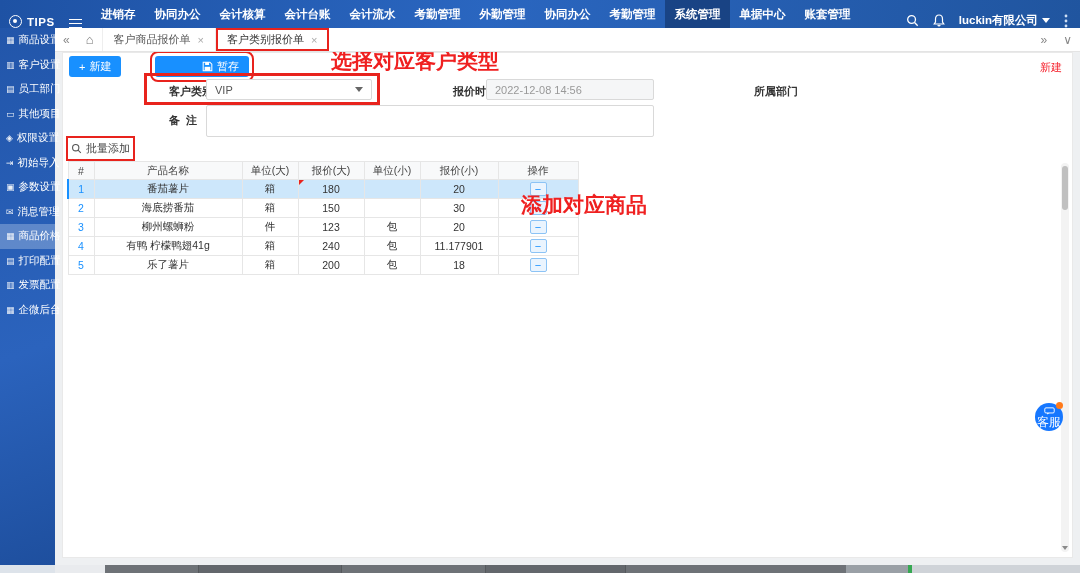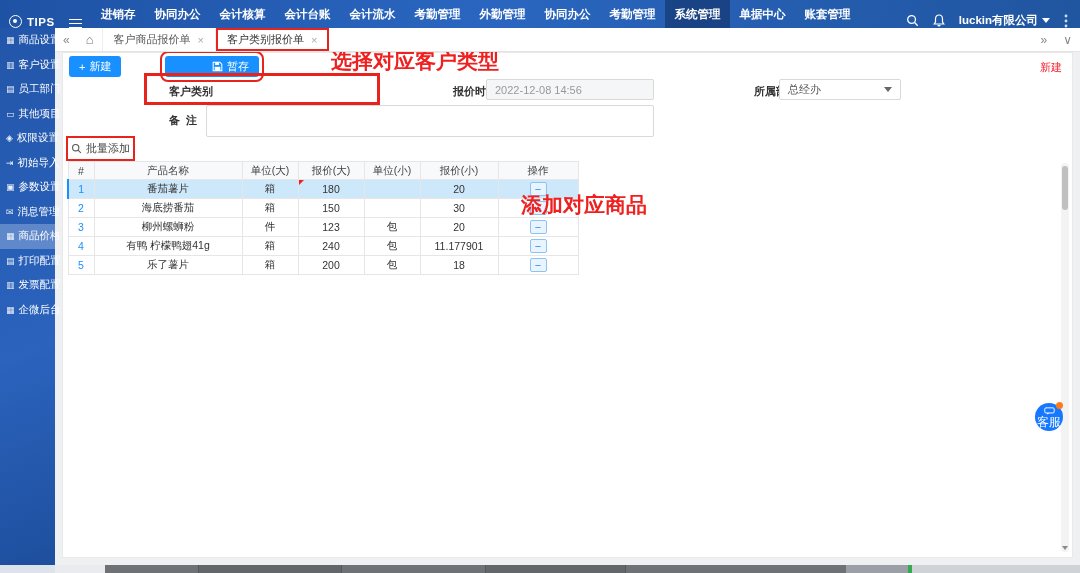--- a/index.html
+++ b/index.html
@@ -42,21 +42,21 @@
   .tab.active { outline:2px solid #e8231d; outline-offset:-2px; color:#333; }
   .tabbar-right { margin-left:auto; display:flex; }
 
   
   .card { position:absolute; left:62px; top:52px; width:1011px; height:506px; background:#fff;
     border:1px solid #e9e9e9; z-index:5; font-size:11px; color:#333; }
   .btn { position:absolute; display:inline-flex; align-items:center; gap:4px; justify-content:center;
     background:#1890ff; color:#fff; border:none; border-radius:3px; height:21px; padding:0 10px;
     font-size:11px; cursor:pointer; font-family:inherit; }
   .btn-new { left:6px; top:3px; }
-  .btn-save { left:102px; top:3px; outline:2.5px solid #e8231d; outline-offset:3px;padding-left:47px; }
+  .btn-save { left:92px; top:3px; outline:2.5px solid #e8231d; outline-offset:3px;padding-left:47px; }
   .new-link { position:absolute; right:10px; top:7px; color:#f5222d; cursor:pointer; }
 
   .annotation { position:absolute; color:#ef2020; font-size:21px; font-weight:bold; white-space:nowrap; z-index:40; }
   .annot-1 { left:268px; top:-6px; }
   .annot-2 { left:458px; top:138px; }
   .red-frame { position:absolute; border:3px solid #e8231d; pointer-events:none; z-index:39; }
   .frame-customer { left:81px; top:20px; width:236px; height:32px; }
 
   .fld-label { position:absolute; font-weight:bold; color:#333; white-space:pre; }
   .select, .text-input { position:absolute; height:21px; border:1px solid #d9d9d9; border-radius:2px;
@@ -294,31 +294,31 @@
         </svg>
       <span>暂存</span>
     </button>
     <span class="new-link">新建</span>
 
     <div class="annotation annot-2">添加对应商品</div>
     <div class="annotation annot-1">选择对应客户类型</div>
     <div class="red-frame frame-customer"></div>
 
     <span class="fld-label" style="left:106px; top:31px;">客户类别</span>
+    <div class="select sel-customer">
+      <span>VIP</span>
+      <span class="caret-down-g"></span>
+    </div>
 
     <span class="fld-label" style="left:390px; top:31px;">报价时间</span>
     <div class="text-input inp-time">
       <span>2022-12-08 14:56</span>
     </div>
 
     <span class="fld-label" style="left:691px; top:31px;">所属部门</span>
-    <div class="select sel-dept">
-      <span>总经办</span>
-      <span class="caret-down-g"></span>
-    </div>
 
     <span class="fld-label" style="left:106px; top:60px;">备  注</span>
     <textarea class="remark-area" style=""></textarea>
 
     <button class="batch-btn">
       <svg width="11" height="11" viewBox="0 0 14 14">
           <circle cx="6" cy="6" r="4" fill="none" stroke="#555" stroke-width="1.4"></circle>
           <line x1="9" y1="9" x2="12.5" y2="12.5" stroke="#555" stroke-width="1.4"></line>
         </svg>
       <span>批量添加</span>

